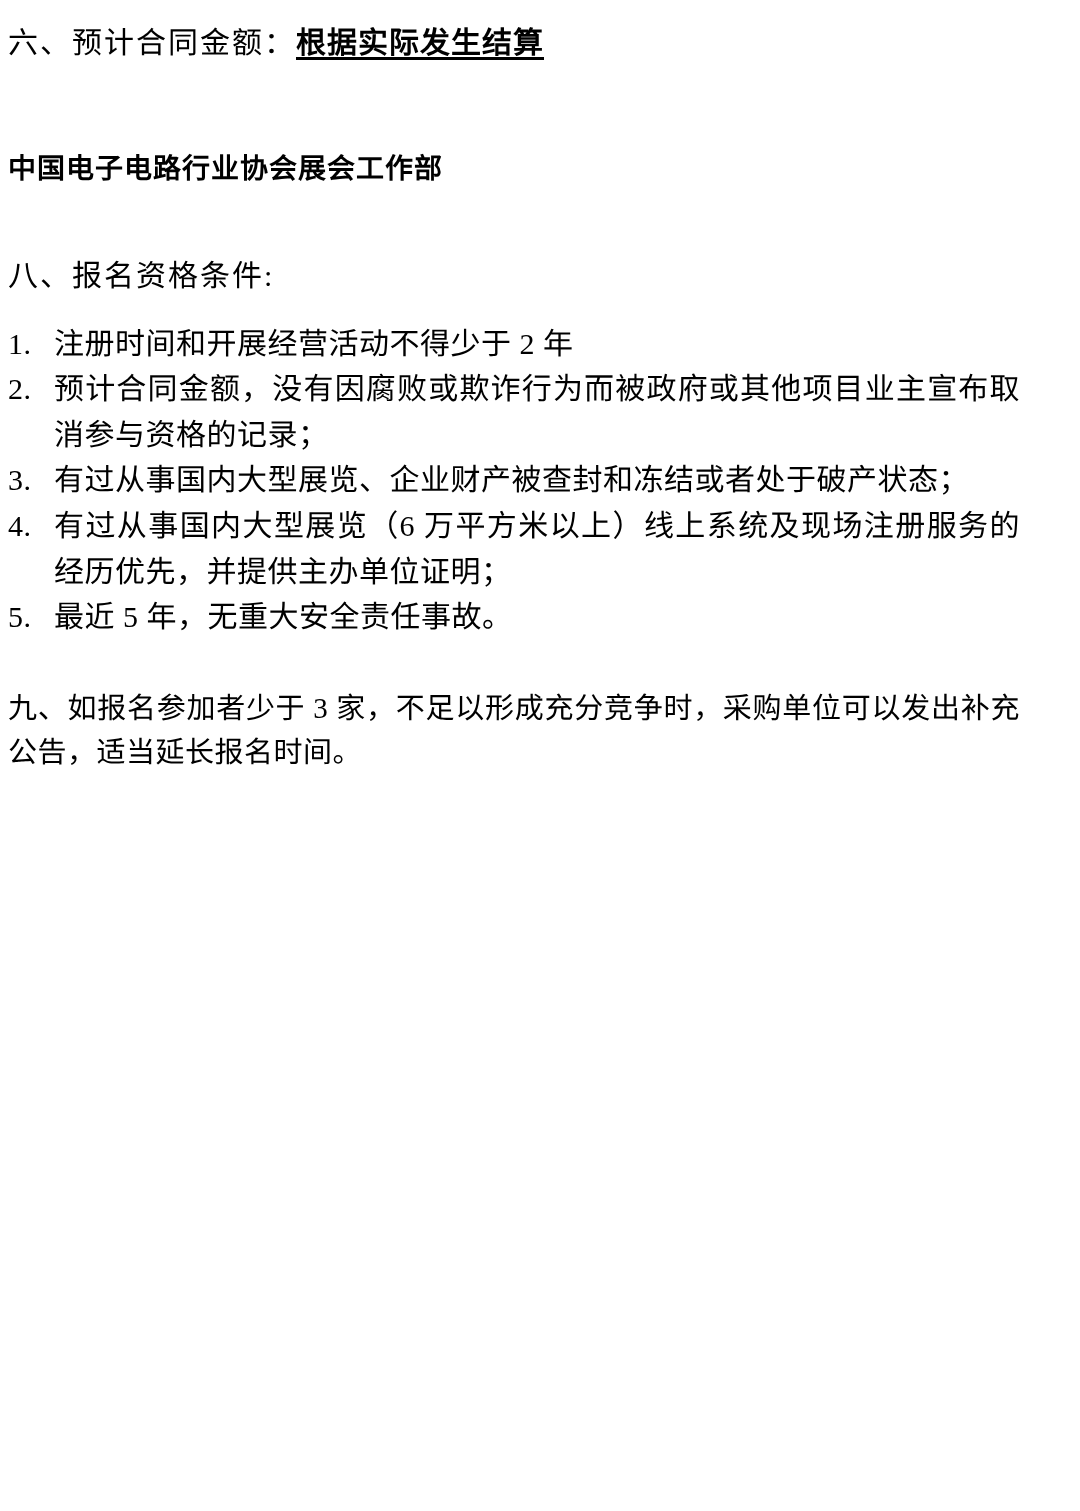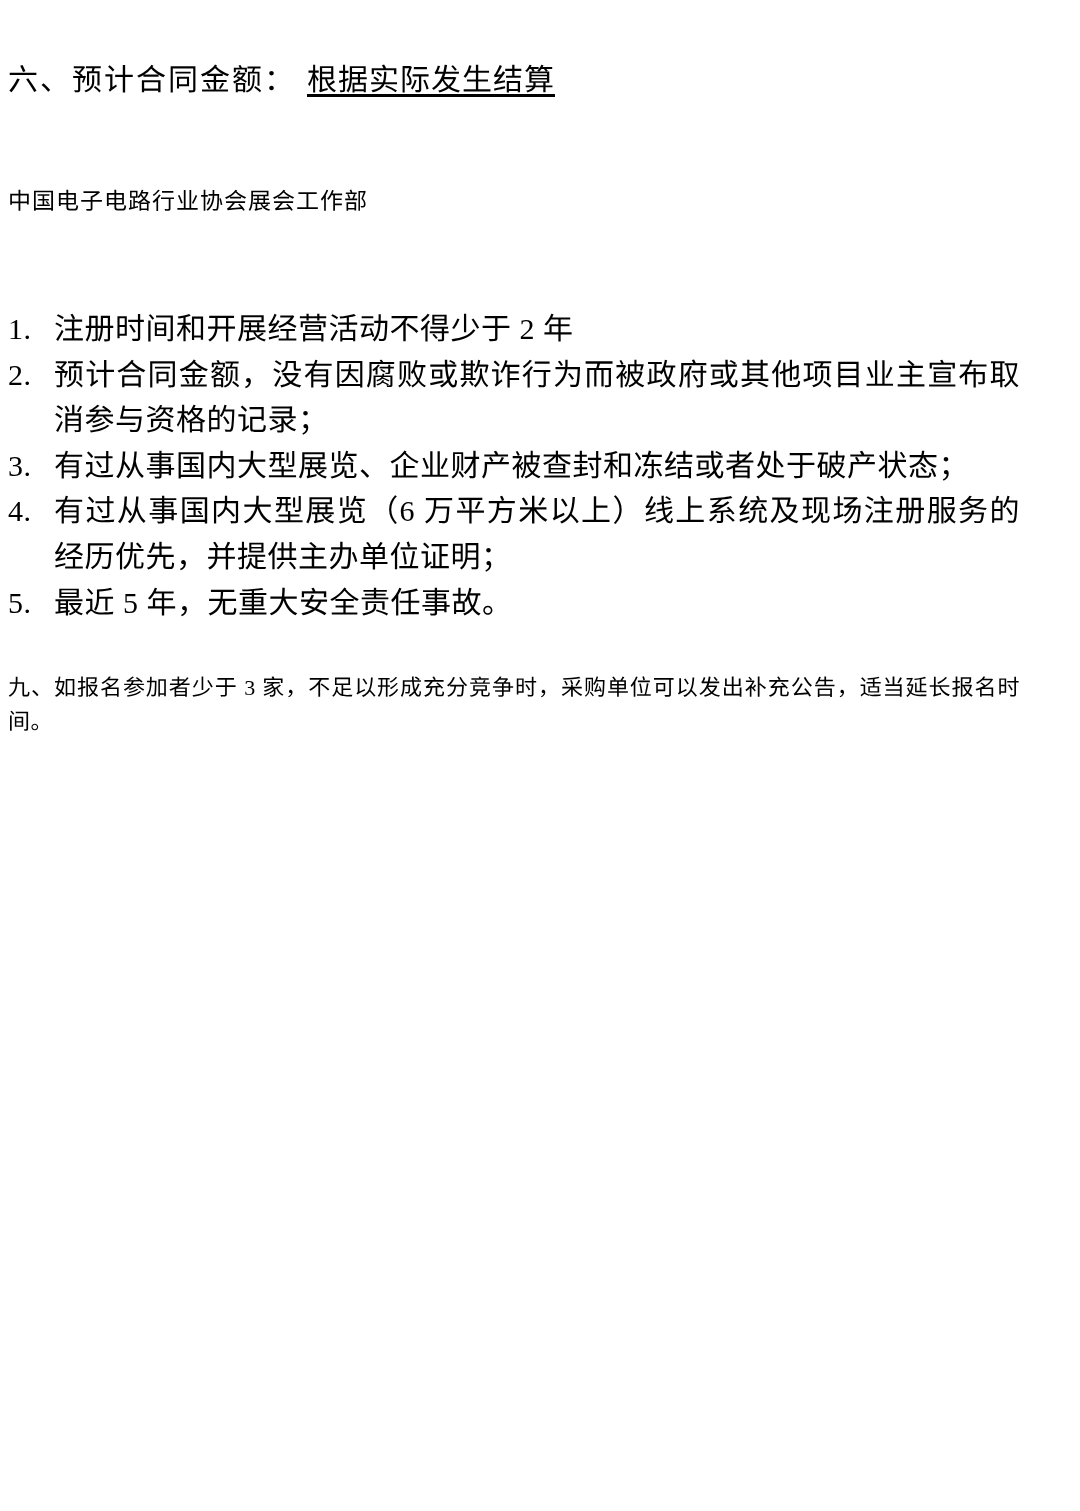--- a/index.html
+++ b/index.html
@@ -21,40 +21,40 @@
     box-sizing: border-box;
     padding: 18px 60px 0 8px;
   }
   .section-heading {
     font-size: 30px;
     letter-spacing: 2px;
   }
   .heading-row {
     display: flex;
     align-items: baseline;
-    gap: 11px;
+    gap: 0px;
   }
   .underline-bold {
-    font-weight: normal;
+    font-weight: bold;
     text-decoration: underline;
     text-underline-offset: 4px;
     letter-spacing: 1px;
-    margin-top: 37px;
   }
   .block {
     margin: 0;
   }
   .spacer-sm { height: 26px; }
   .spacer-md { height: 46px; }
   .spacer-lg { height: 60px; }
 
   .contact-line {
-    font-size: 23px;
+    font-size: 28px;
     line-height: 1.52;
     letter-spacing: 1px;
+    font-weight: bold;
   }
   .mono-ish {
     letter-spacing: 1px;
   }
 
   .list {
     margin: 0;
     padding: 0;
     list-style: none;
   }
@@ -69,21 +69,21 @@
     flex: 0 0 auto;
     width: 46px;
     text-align: left;
   }
   .li-text {
     flex: 1 1 auto;
     text-align: justify;
     text-justify: inter-ideograph;
   }
   .para {
-    font-size: 22px;
+    font-size: 29px;
     line-height: 1.52;
     text-align: justify;
     text-justify: inter-ideograph;
     letter-spacing: 0.5px;
   }
   .indent-hanging {
     text-indent: 0;
   }
 </style>
 </head>
@@ -101,20 +101,21 @@
 
   <div class="spacer-sm"></div>
 
   <div class="contact-line">中国电子电路行业协会展会工作部</div>
 
 
 
 
   <div class="spacer-lg"></div>
 
+  <div class="section-heading block">八、报名资格条件:</div>
 
   <div class="spacer-sm"></div>
 
   <ul class="list">
     <li class="list-item">
       <span class="li-num">1.</span>
       <span class="li-text">注册时间和开展经营活动不得少于 2 年</span>
     </li>
     <li class="list-item">
       <span class="li-num">2.</span>

